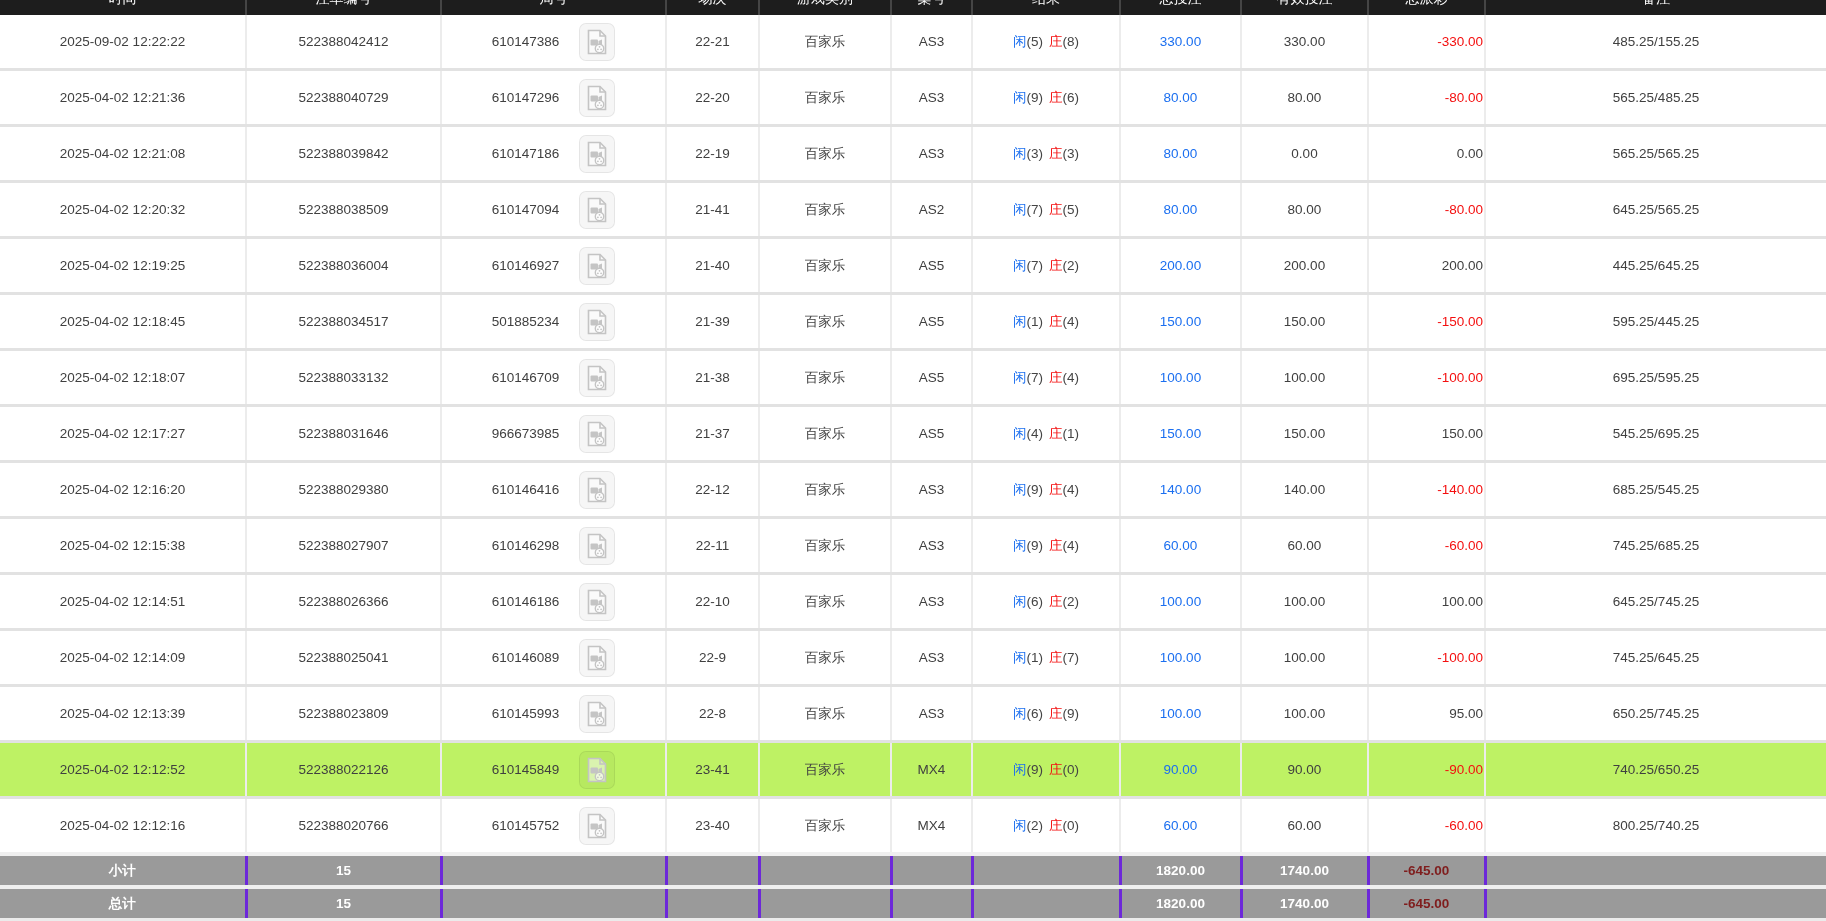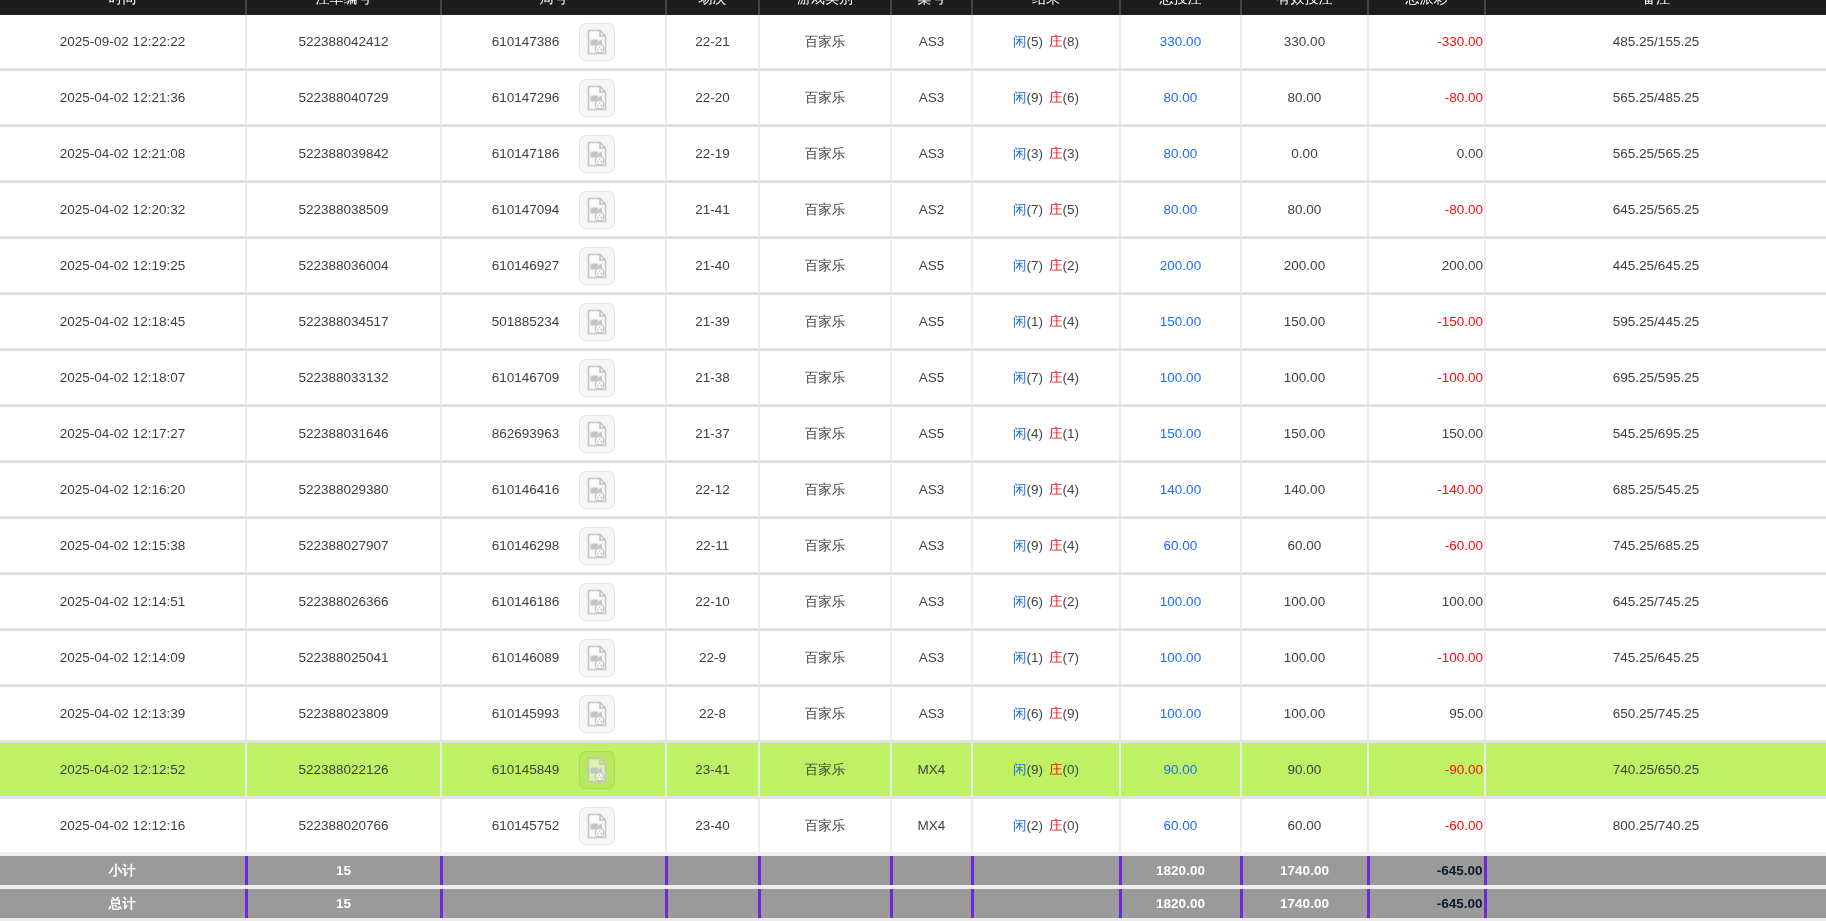--- a/index.html
+++ b/index.html
@@ -44,21 +44,21 @@
   }
   .vbtn svg{display:block;}
   
   tr.sum td{
     background:#9a9a9a;color:#ffffff;font-weight:700;height:27px;
     text-align:center;vertical-align:middle;
     border-right:3px solid #6d28d9;border-top:4px solid #efefef;border-bottom:none;
     overflow:hidden;white-space:nowrap;
   }
   tr.sum td:last-child{border-right:none;}
-  tr.sum td.payout.neg{color:#0f172a;text-align:right;}
+  tr.sum td.payout.neg{color:#7f1d1d;}
 </style>
 </head>
 <body>
 
 <div class="clip">
 <table class="grid">
   <colgroup>
     <col style="width:246px">
         <col style="width:195px">
         <col style="width:225px">
@@ -302,21 +302,21 @@
     <td class="blue">100.00</td>
     <td>100.00</td>
     <td class="payout neg">-100.00</td>
     <td>695.25/595.25</td>
   </tr>
         <tr>
     <td>2025-04-02 12:17:27</td>
     <td>522388031646</td>
     <td>
       <span class="round-wrap">
-        <span>862693963</span>
+        <span>966673985</span>
         <button class="vbtn">
           <svg width="22" height="26" viewBox="0 0 22 26" fill="none">
             <path d="M2.5 1.5 H14 L19.5 7 V24.5 H2.5 Z" stroke="#c4c4c4" stroke-width="1.6" fill="#fdfdfd" fill-opacity="0.5"></path>
             <path d="M14 1.5 V7 H19.5" stroke="#c4c4c4" stroke-width="1.6" fill="none"></path>
             <rect x="4.5" y="10.5" width="7.5" height="6" rx="1" fill="#c4c4c4"></rect>
             <path d="M12.5 12 L16 10.5 V16.5 L12.5 15 Z" fill="#c4c4c4"></path>
             <circle cx="13.5" cy="19.5" r="4.2" fill="#ffffff" fill-opacity="0.6" stroke="#c4c4c4" stroke-width="1.4"></circle>
             <circle cx="13.5" cy="17.8" r="0.9" fill="#c4c4c4"></circle>
             <circle cx="11.9" cy="20.3" r="0.9" fill="#c4c4c4"></circle>
             <circle cx="15.1" cy="20.3" r="0.9" fill="#c4c4c4"></circle>

